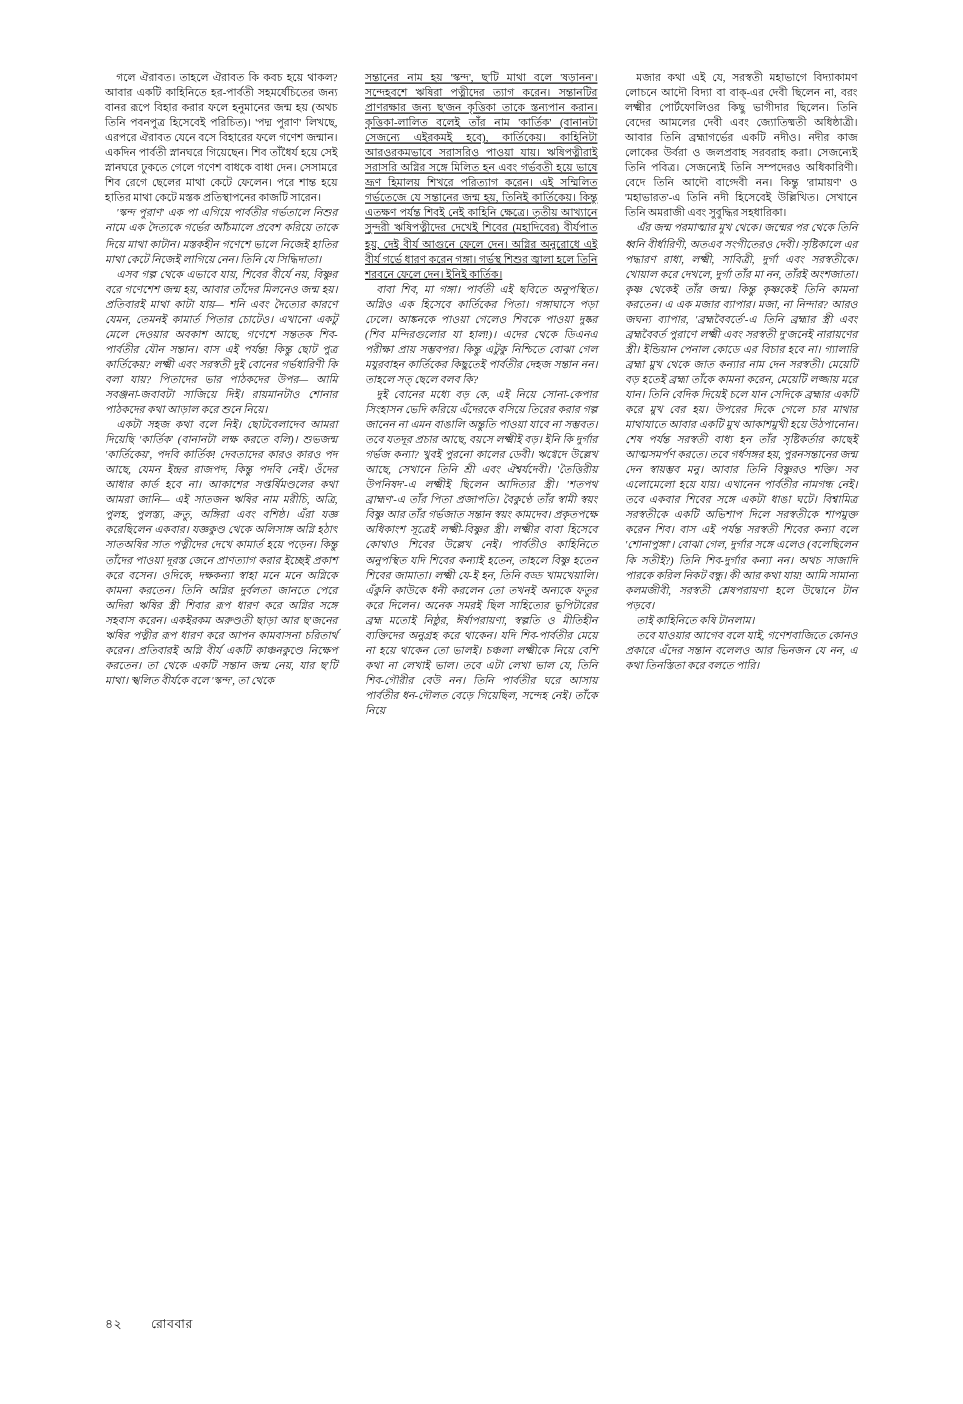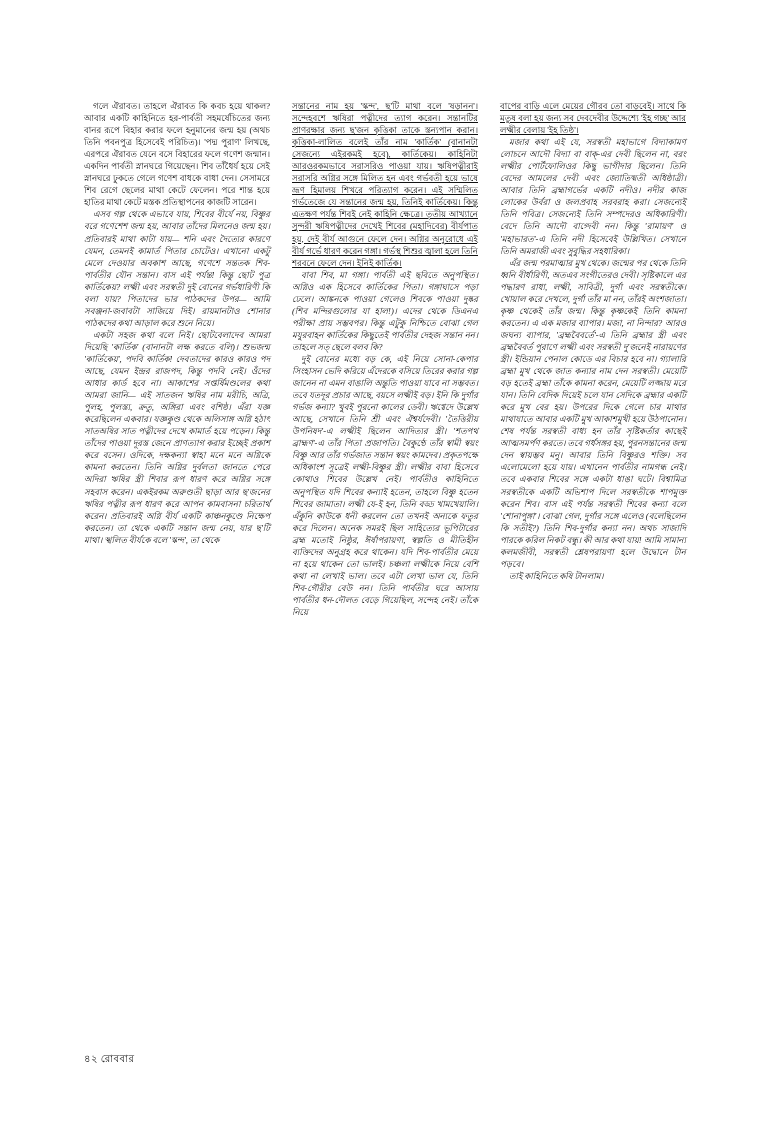--- a/index.html
+++ b/index.html
@@ -24,21 +24,20 @@
   }
   .columns {
     position: absolute;
     left: 84px;
     top: 56px;
     width: 602px;
     height: 975px;
     display: flex;
     flex-direction: row;
     gap: 22px;
-    margin-top: 44px;
   }
   .col {
     width: 186px;
     font-size: 8.6px;
     line-height: 12.05px;
     text-align: justify;
     text-justify: inter-word;
     word-spacing: -0.2px;
     color: #111;
   }
@@ -59,49 +58,50 @@
     left: 84px;
     top: 1051px;
     width: 300px;
     font-size: 10px;
     letter-spacing: 0.4px;
     color: #1a1a1a;
     font-family: "Liberation Serif", serif;
   }
   .footer .pagenum {
     display: inline-block;
-    margin-right: 0;
+    margin-right: 20px;
   }
   .footer .mag {
     display: inline-block;
   }
 </style>
 </head>
 <body>
 
 <div class="page">
   <div class="columns">
 
     <div class="col">
       <p>গলে ঐরাবত। তাহলে ঐরাবত কি কবচ হয়ে থাকল? আবার একটি কাহিনিতে হর-পার্বতী সহমর্ষেচিতের জন্য বানর রূপে বিহার করার ফলে হনুমানের জন্ম হয় (অথচ তিনি পবনপুত্র হিসেবেই পরিচিত)। 'পদ্ম পুরাণ' লিখছে, এরপরে ঐরাবত যেনে বসে বিহারের ফলে গণেশ জন্মান। একদিন পার্বতী স্নানঘরে গিয়েছেন। শিব তাঁধৈর্য হয়ে সেই স্নানঘরে ঢুকতে গেলে গণেশ বাধকে বাধা দেন। সেসামরে শিব রেগে ছেলের মাথা কেটে ফেলেন। পরে শান্ত হয়ে হাতির মাথা কেটে মস্তক প্রতিস্থাপনের কাজটি সারেন।</p>
+      <p>'স্কন্দ পুরাণ' এক পা এগিয়ে পার্বতীর গর্ভতালে নিশুর নামে এক দৈত্যকে গর্ভের আঁচমালে প্রবেশ করিয়ে তাকে দিয়ে মাথা কাটান। মস্তকহীন গণেশে ভালে নিজেই হাতির মাথা কেটে নিজেই লাগিয়ে নেন। তিনি যে সিদ্ধিদাতা।</p>
       <p>এসব গল্প থেকে এভাবে যায়, শিবের বীর্যে নয়, বিষ্ণুর বরে গণেশেশ জন্ম হয়, আবার তাঁদের মিলনেও জন্ম হয়। প্রতিবারই মাথা কাটা যায়— শনি এবং দৈত্যের কারণে যেমন, তেমনই কামার্ত পিতার চোটেও। এখানো একটু মেলে দেওয়ার অবকাশ আছে, গণেশে সন্ততক শিব-পার্বতীর যৌন সন্তান। বাস এই পর্যন্ত! কিন্তু ছোট পুত্র কার্তিকেয়? লক্ষ্মী এবং সরস্বতী দুই বোনের গর্ভধারিণী কি বলা যায়? পিতাদের ভার পাঠকদের উপর— আমি সবঞ্জনা-জবাবটা সাজিয়ে দিই। রায়মানটাও শোনার পাঠকদের কথা আড়াল করে শুনে নিয়ে।</p>
       <p>একটা সহজ কথা বলে নিই। ছোটবেলাদেব আমরা দিয়েছি 'কার্তিক' (বানানটা লক্ষ করতে বলি)। শুভজন্ম 'কার্তিকেয়', পদবি কার্তিক! দেবতাদের কারও কারও পদ আছে, যেমন ইন্দ্রর রাজপদ, কিন্তু পদবি নেই। ওঁদের আধার কার্ড হবে না। আকাশের সপ্তর্ষিমণ্ডলের কথা আমরা জানি— এই সাতজন ঋষির নাম মরীচি, অত্রি, পুলহ, পুলস্ত্য, ক্রতু, অঙ্গিরা এবং বশিষ্ঠ। এঁরা যজ্ঞ করেছিলেন একবার। যজ্ঞকুণ্ড থেকে অলিসাঙ্গ অগ্নি হঠাৎ সাতঅষির সাত পত্নীদের দেখে কামার্ত হয়ে পড়েন। কিন্তু তাঁদের পাওয়া দূরস্ত জেনে প্রাণত্যাগ করার ইচ্ছেই প্রকাশ করে বসেন। ওদিকে, দক্ষকন্যা স্বাহা মনে মনে অগ্নিকে কামনা করতেন। তিনি অগ্নির দুর্বলতা জানতে পেরে অদিরা ঋষির স্ত্রী শিবার রূপ ধারণ করে অগ্নির সঙ্গে সহবাস করেন। একইরকম অরুণ্ডতী ছাড়া আর ছ'জনের ঋষির পত্নীর রূপ ধারণ করে আপন কামবাসনা চরিতার্থ করেন। প্রতিবারই অগ্নি বীর্য একটি কাঞ্চনকুণ্ডে নিক্ষেপ করতেন। তা থেকে একটি সন্তান জন্ম নেয়, যার ছ'টি মাথা। স্খলিত বীর্যকে বলে 'স্কন্দ', তা থেকে</p>
     </div>
 
     <div class="col">
       <p class="noindent">সন্তানের নাম হয় 'স্কন্দ', ছ'টি মাথা বলে 'ষড়ানন'। সন্দেহবশে ঋষিরা পত্নীদের ত্যাগ করেন। সন্তানটির প্রাণরক্ষার জন্য ছ'জন কৃত্তিকা তাকে স্তন্যপান করান। কৃত্তিকা-লালিত বলেই তাঁর নাম 'কার্তিক' (বানানটা সেজন্যে এইরকমই হবে), কার্তিকেয়। কাহিনিটা আরওরকমভাবে সরাসরিও পাওয়া যায়। ঋষিপত্নীরাই সরাসরি অগ্নির সঙ্গে মিলিত হন এবং গর্ভবতী হয়ে ভাষে ভ্রূণ হিমালয় শিখরে পরিত্যাগ করেন। এই সম্মিলিত গর্ভতেজে যে সন্তানের জন্ম হয়, তিনিই কার্তিকেয়। কিন্তু এতক্ষণ পর্যন্ত শিবই নেই কাহিনি ক্ষেত্রে। তৃতীয় আখ্যানে সুন্দরী ঋষিপত্নীদের দেখেই শিবের (মহাদিবের) বীর্যপাত হয়, দেই বীর্য আগুনে ফেলে দেন। অগ্নির অনুরোধে এই বীর্য গর্ভে ধারণ করেন গঙ্গা। গর্ভস্থ শিশুর জ্বালা হলে তিনি শরবনে ফেলে দেন। ইনিই কার্তিক।</p>
       <p>বাবা শিব, মা গঙ্গা। পার্বতী এই ছবিতে অনুপস্থিত। অগ্নিও এক হিসেবে কার্তিকের পিতা। গঙ্গাঘাসে পড়া ঢেলে। আঙ্কনকে পাওয়া গেলেও শিবকে পাওয়া দুষ্কর (শিব মন্দিরগুলোর যা হাল!)। এদের থেকে ডিএনএ পরীক্ষা প্রায় সম্ভবপর। কিন্তু এটুকু নিশ্চিতে বোঝা গেল মযুরবাহন কার্তিকের কিছুতেই পার্বতীর দেহজ সন্তান নন। তাহলে সত্ ছেলে বলব কি?</p>
       <p>দুই বোনের মধ্যে বড় কে, এই নিয়ে সোনা-কেপার সিংহাসন ভেদি করিয়ে এঁদেরকে বসিয়ে তিরের করার গল্প জানেন না এমন বাঙালি অন্তুতি পাওয়া যাবে না সম্ভবত। তবে যতদূর প্রচার আছে, বয়সে লক্ষ্মীই বড়। ইনি কি দুর্গার গর্ভজ কন্যা? খুবই পুরনো কালের ডেবী। ঋগ্বেদে উল্লেখ আছে, সেখানে তিনি শ্রী এবং ঐশ্বর্যদেবী। 'তৈত্তিরীয় উপনিষদ'-এ লক্ষ্মীই ছিলেন আদিত্যর স্ত্রী। 'শতপথ ব্রাহ্মণ'-এ তাঁর পিতা প্রজাপতি। বৈকুণ্ঠে তাঁর স্বামী স্বয়ং বিষ্ণু আর তাঁর গর্ভজাত সন্তান স্বয়ং কামদেব। প্রকৃতপক্ষে অধিকাংশ সূত্রেই লক্ষ্মী-বিষ্ণুর স্ত্রী। লক্ষ্মীর বাবা হিসেবে কোথাও শিবের উল্লেখ নেই। পার্বতীও কাহিনিতে অনুপস্থিত যদি শিবের কন্যাই হতেন, তাহলে বিষ্ণু হতেন শিবের জামাতা। লক্ষ্মী যে-ই হন, তিনি বড্ড খামখেয়ালি। এঁকুনি কাউকে ধনী করলেন তো তখনই অন্যকে ফতুর করে দিলেন। অনেক সমরই ছিল সাহিত্যের ভূপিটারের ব্রহ্ম মতোই নিষ্ঠুর, ঈর্ষাপরায়ণা, স্বল্পতি ও মীতিহীন ব্যক্তিদের অনুগ্রহ করে থাকেন। যদি শিব-পার্বতীর মেয়ে না হয়ে থাকেন তো ভালই। চঞ্চলা লক্ষ্মীকে নিয়ে বেশি কথা না লেখাই ভাল। তবে এটা লেখা ভাল যে, তিনি শিব-গৌরীর বেউ নন। তিনি পার্বতীর ঘরে আসায় পার্বতীর ধন-দৌলত বেড়ে গিয়েছিল, সন্দেহ নেই। তাঁকে নিয়ে</p>
     </div>
 
     <div class="col">
-      <p class="noindent">বাপের বাড়ি এলে মেয়ের গৌরব তো বাড়বেই। সাথে কি মতুষ বলা হয় জন্য সব দেবদেবীর উদ্দেশ্যে 'ইহ গচ্ছ' আর লক্ষ্মীর বেলায় 'ইহ তিষ্ঠ'।</p>
       <p>মজার কথা এই যে, সরস্বতী মহাভাগে বিদ্যাকামণ লোচনে আদৌ বিদ্যা বা বাক্-এর দেবী ছিলেন না, বরং লক্ষ্মীর পোর্টফোলিওর কিছু ভাগীদার ছিলেন। তিনি বেদের আমলের দেবী এবং জ্যোতিষ্মতী অধিষ্ঠাত্রী। আবার তিনি ব্রহ্মাগর্ভের একটি নদীও। নদীর কাজ লোকের উর্বরা ও জলপ্রবাহ সরবরাহ করা। সেজন্যেই তিনি পবিত্র। সেজন্যেই তিনি সম্পদেরও অধিকারিণী। বেদে তিনি আদৌ বাগ্দেবী নন। কিন্তু 'রামায়ণ' ও 'মহাভারত'-এ তিনি নদী হিসেবেই উল্লিখিত। সেখানে তিনি অমরাজী এবং সুবুদ্ধির সহধারিকা।</p>
       <p>এঁর জন্ম পরমাত্মার মুখ থেকে। জন্মের পর থেকে তিনি ধ্বনি বীর্ধারিণী, অতএব সংগীতেরও দেবী। সৃষ্টিকালে এর পদ্ধারণ রাধা, লক্ষ্মী, সাবিত্রী, দুর্গা এবং সরস্বতীকে। খোয়াল করে দেখলে, দুর্গা তাঁর মা নন, তাঁরই অংশজাতা। কৃষ্ণ থেকেই তাঁর জন্ম। কিন্তু কৃষ্ণকেই তিনি কামনা করতেন। এ এক মজার ব্যাপার। মজা, না নিন্দার? আরও জঘন্য ব্যাপার, 'ব্রহ্মবৈবর্তে'-এ তিনি ব্রহ্মার স্ত্রী এবং ব্রহ্মবৈবর্ত পুরাণে লক্ষ্মী এবং সরস্বতী দু'জনেই নারায়ণের স্ত্রী। ইন্ডিয়ান পেনাল কোডে এর বিচার হবে না। গ্যালারি ব্রহ্মা মুখ থেকে জাত কন্যার নাম দেন সরস্বতী। মেয়েটি বড় হতেই ব্রহ্মা তাঁকে কামনা করেন, মেয়েটি লজ্জায় মরে যান। তিনি বেদিক দিয়েই চলে যান সেদিকে ব্রহ্মার একটি করে মুখ বের হয়। উপরের দিকে গেলে চার মাথার মাথাযাতে আবার একটি মুখ আকাশমুখী হয়ে উঠপানোন। শেষ পর্যন্ত সরস্বতী বাধ্য হন তাঁর সৃষ্টিকর্তার কাছেই আত্মসমর্পণ করতে। তবে গর্ধসঙ্গর হয়, পুরনসন্তানের জন্ম দেন স্বায়ম্ভব মনু। আবার তিনি বিষ্ণুরও শক্তি। সব এলোমেলো হয়ে যায়। এখানেন পার্বতীর নামগন্ধ নেই। তবে একবার শিবের সঙ্গে একটা ধাঙা ঘটে। বিশ্বামিত্র সরস্বতীকে একটি অভিশাপ দিলে সরস্বতীকে শাপমুক্ত করেন শিব। বাস এই পর্যন্ত সরস্বতী শিবের কন্যা বলে 'শোনাপুঙ্গা'। বোঝা গেল, দুর্গার সঙ্গে এলেও (বলেছিলেন কি সতীই?) তিনি শিব-দুর্গার কন্যা নন। অথচ সাজাদি পারকে করিল নিকট বন্ধু। কী আর কথা যায়! আমি সামান্য কলমজীবী, সরস্বতী শ্লেষপরায়ণা হলে উদ্বোনে টান পড়বে।</p>
       <p>তাই কাহিনিতে কষি টানলাম।</p>
+      <p>তবে যাওয়ার আগেব বলে যাই, গণেশবাজিতে কোনও প্রকারে এঁদের সন্তান বলেলও আর ভিনজন যে নন, এ কথা তিনস্তিতা করে বলতে পারি।</p>
     </div>
 
   </div>
 
   <div class="footer">
     <span class="pagenum">৪২</span>
     <span class="mag">রোববার</span>
   </div>
 </div>
 

